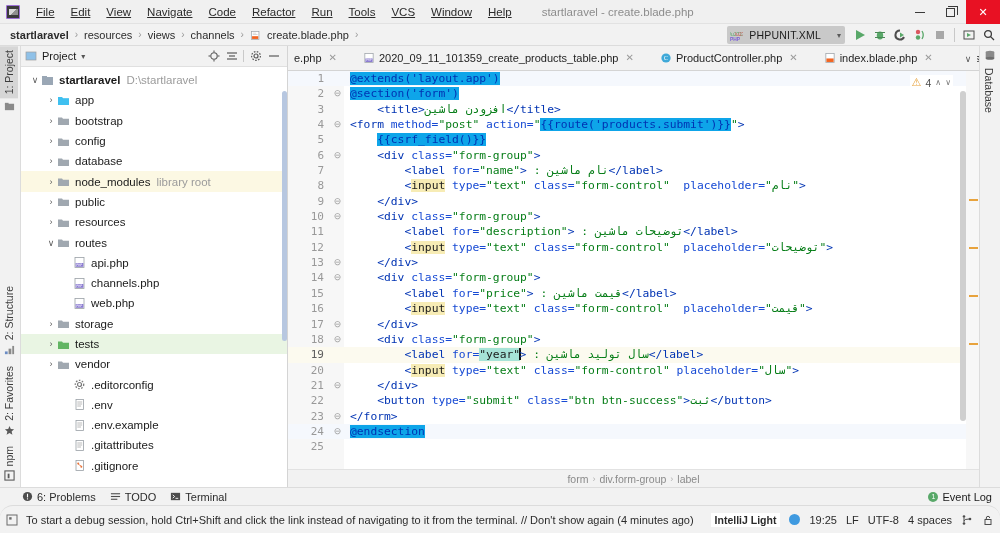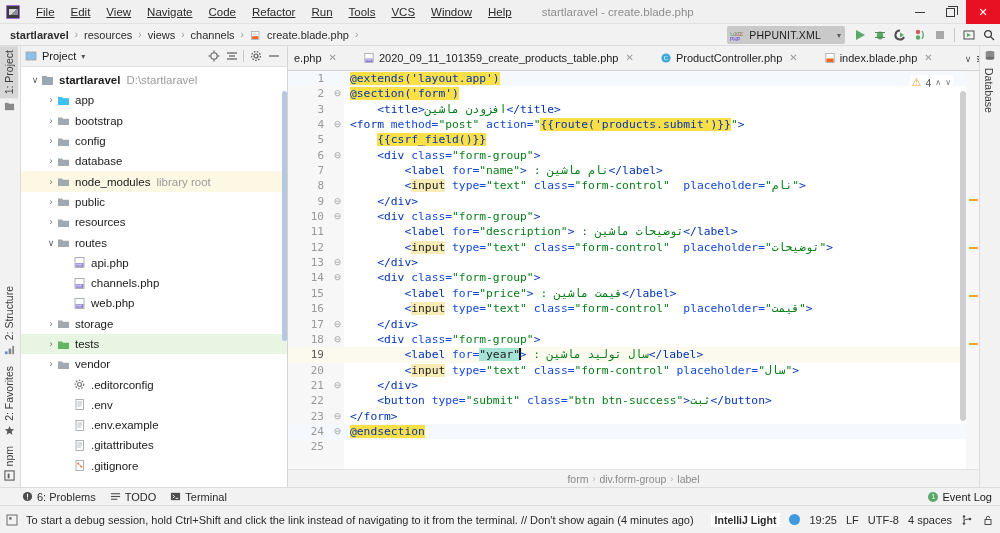--- a/index.html
+++ b/index.html
@@ -170,21 +170,21 @@
   .ln.hl-caret .num { color:#5e5e5e; }
   .ln .fold {
     position:absolute; left:44px; width:11px; text-align:center;
     color:#a0a0a0; font-size:9px; font-family:"Liberation Sans",sans-serif;
   }
   .ln .txt { position:absolute; left:62px; }
   
   .c-tag   { color:#0033b3; }
   .c-attr  { color:#174ad4; }
   .c-str   { color:#067d17; }
-  .c-blade { color:#0033b3; background:#fde047; }
+  .c-blade { color:#0033b3; background:#0ea5e9; }
   .c-plain { color:#080808; }
   .c-ar    { color:#067d17; direction:rtl; unicode-bidi:isolate; }
   .hl-input{ background:#f7ecb5; }
   .sel     { background:#a6e3d7; }
   .caretbar{ display:inline-block; width:1.5px; height:12px; background:#111; vertical-align:-2px; margin:0 -1px; }
 
   .inspect-widget {
     position:absolute; right:26px; top:4px; height:15px;
     display:flex; align-items:center; gap:4px;
     background:#ffffff; padding:0 2px; font-size:10.5px; color:#4d4d4d;
@@ -220,21 +220,21 @@
   .event-log {
     margin-left:auto; margin-right:8px; display:flex; align-items:center; gap:4px;
   }
   .evt-dot{ width:10px;height:10px;border-radius:50%;background:#59a869;color:#fff;
             font-size:7px; display:flex;align-items:center;justify-content:center;}
 
   
   .statusbar {
     position:absolute; left:0; bottom:0; width:1000px; height:28px;
     background:#f2f2f2; display:flex; align-items:center; padding:0 6px;
-    border-top:1px solid #dcdcdc; font-size:11px; color:#2b2b2b;
+    border-top:1px solid #dcdcdc; font-size:11px; color:#2b2b2b;border-radius:13px;
   }
   .status-msg { margin-left:8px; color:#2b2b2b; }
   .status-right { margin-left:auto; display:flex; align-items:center; gap:9px; }
   .theme-pill { background:#ffffff; padding:1px 4px; font-weight:bold; font-size:10.5px;}
   .blue-dot { width:11px;height:11px;border-radius:50%;background:#3f9ae0; }
   .sb-ic { width:12px; height:12px; }
 
   svg { display:block; }
 </style>
 </head>

